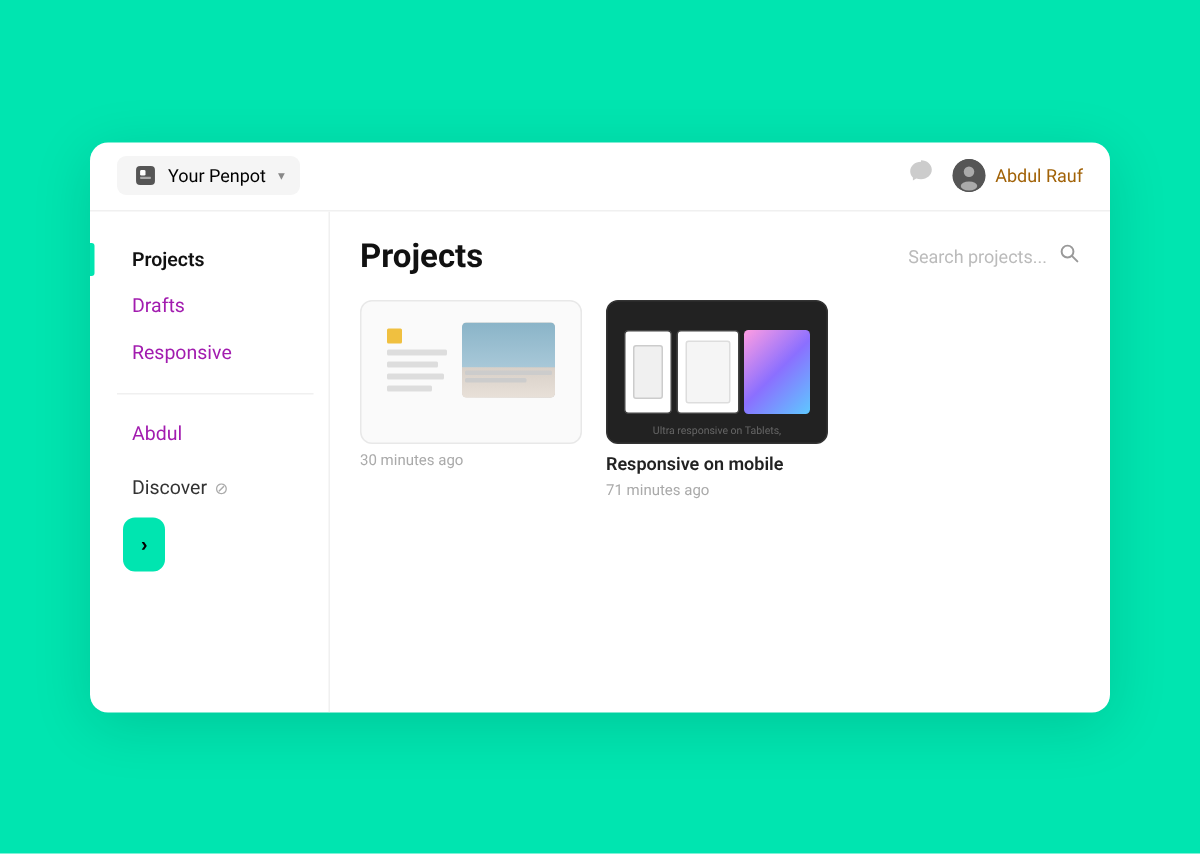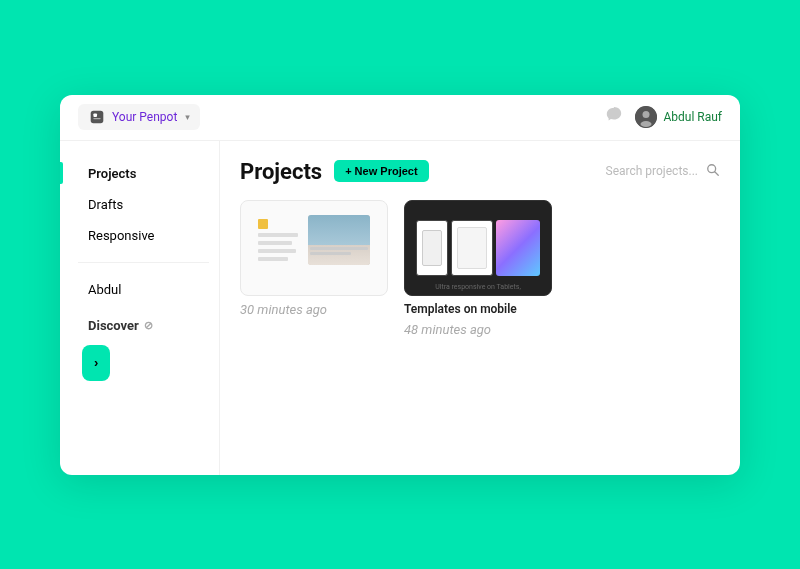--- a/index.html
+++ b/index.html
@@ -46,21 +46,21 @@
       border-radius: 6px;
       padding: 4px 10px;
       cursor: pointer;
     }
     .penpot-logo-icon {
       width: 18px;
       height: 18px;
     }
     .penpot-logo-text {
       font-size: 12px;
-      color: #6d28d9;
+      color: #000000;
     }
     .chevron-icon {
       font-size: 9px;
       color: #888;
       margin-left: 2px;
     }
     .header-right {
       display: flex;
       align-items: center;
       gap: 12px;
@@ -85,21 +85,21 @@
       align-items: center;
       justify-content: center;
       overflow: hidden;
     }
     .user-avatar svg {
       width: 22px;
       height: 22px;
     }
     .user-name {
       font-size: 12px;
-      color: #15803d;
+      color: #a16207;
       text-align: right;
     }
     
     .main-body {
       display: flex;
       flex: 1;
       overflow: hidden;
       justify-content: space-between;
     }
     
@@ -112,21 +112,21 @@
       gap: 2px;
       flex-shrink: 0;
     }
     .sidebar-item {
       display: flex;
       align-items: center;
       padding: 7px 10px;
       border-radius: 6px;
       cursor: pointer;
       font-size: 13px;
-      color: #000000;
+      color: #a21caf;
       gap: 8px;
       position: relative;
     }
     .sidebar-item.active {
       color: #111;
       font-weight: 600;
     }
     .sidebar-item.active::before {
       content: '';
       position: absolute;
@@ -142,21 +142,21 @@
       height: 1px;
       background: #f0f0f0;
       margin: 10px 10px 10px 0;
     }
     .discover-section {
       margin-top: 8px;
     }
     .discover-label {
       font-size: 13px;
       color: #333;
-      font-weight: 700;
+      font-weight: 400;
       display: flex;
       align-items: center;
       gap: 5px;
       padding: 4px 10px;
     }
     .discover-icon {
       font-size: 11px;
       color: #aaa;
     }
     .libraries-btn {
@@ -297,23 +297,22 @@
       text-align: center;
       font-size: 7px;
       color: #888;
     }
     .project-name {
       font-size: 12px;
       font-weight: 600;
       color: #222;
     }
     .project-time {
-      font-size: 13px;
+      font-size: 10px;
       color: #aaa;
-      font-style: italic;
     }
     
     .content-area::-webkit-scrollbar { width: 4px; }
     .content-area::-webkit-scrollbar-thumb { background: #ddd; border-radius: 2px; }
   </style>
 </head>
 <body>
 
 <div class="app-container">
 
@@ -375,21 +374,20 @@
         <button class="libraries-btn">
           <span class="arrow">›</span>
         </button>
       </div>
     </div>
 
     <div class="content-area">
       <div class="content-header">
         <div class="content-header-left">
           <h1 class="page-title">Projects</h1>
-          <button class="new-project-btn">+ New Project</button>
         </div>
         <div class="content-header-right">
           <span class="search-placeholder">Search projects...</span>
           <span class="search-icon">
             <svg width="14" height="14" viewBox="0 0 16 16" fill="none">
               <circle cx="6.5" cy="6.5" r="4.5" stroke="#999" stroke-width="1.5"></circle>
               <line x1="10" y1="10" x2="14" y2="14" stroke="#999" stroke-width="1.5" stroke-linecap="round"></line>
             </svg>
           </span>
         </div>
@@ -430,19 +428,19 @@
               </div>
 
               <div class="dark-frame medium" style="display:flex;align-items:center;justify-content:center;">
                 <div style="width:30px;height:42px;background:#f5f5f5;border-radius:2px;border:1px solid #ddd;"></div>
               </div>
 
               <div class="dark-frame large"></div>
             </div>
             <div class="dark-caption" style="position:absolute;bottom:4px;left:0;right:0;text-align:center;font-size:7px;color:#666;">Ultra responsive on Tablets,</div>
           </div>
-          <span class="project-name">Templates on mobile</span>
-          <span class="project-time">48 minutes ago</span>
+          <span class="project-name">Responsive on mobile</span>
+          <span class="project-time">71 minutes ago</span>
         </div>
       </div>
     </div>
   </div>
 </div>
 
 </body></html>

